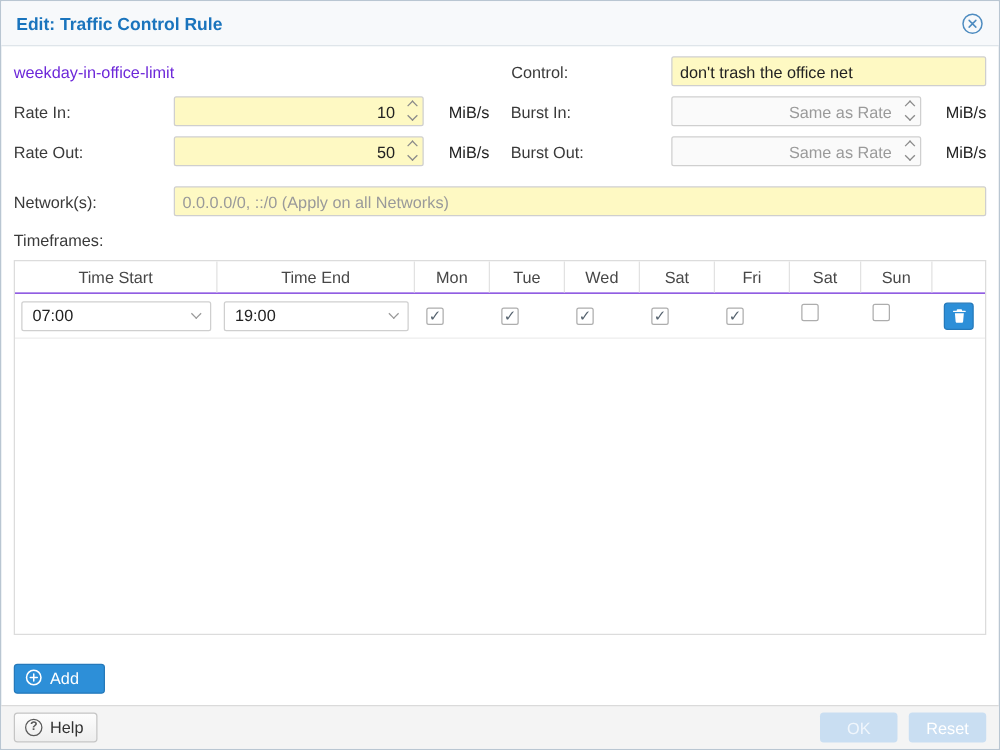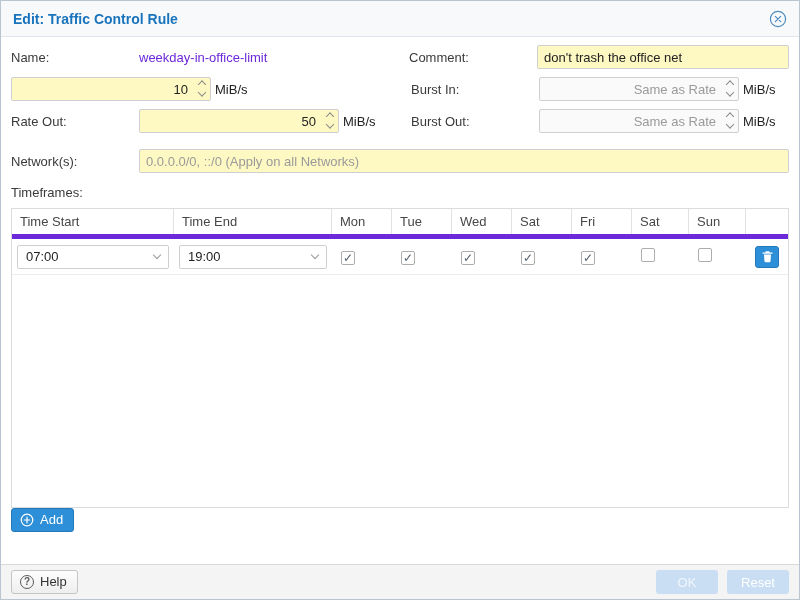--- a/index.html
+++ b/index.html
@@ -24,34 +24,34 @@
   .fvalue { font-size:13px; color:#6d28d9; }
   .field { position:relative; width:200px; }
   .field input {
     width:100%; height:24px; border:1px solid #cfcfcf; border-radius:2px;
     padding:0 6px; font-size:13px; font-family:"Liberation Sans", sans-serif; color:#222; background:#fef9c3;
   }
   .field input::placeholder { color:#9a9a9a; }
   .field.num input { text-align:right; padding-right:22px; }
   .field.disabled input { background:#fafafa; }
   .field.wide { width:252px; }
-  .unit { font-size:13px; color:#222; margin-left:4px; }
+  .unit { font-size:13px; color:#222; margin-left:20px; }
   .spin {
     position:absolute; right:6px; top:50%; transform:translateY(-50%);
     display:flex; flex-direction:column; align-items:center; cursor:pointer;
   }
   .chev { width:6px; height:6px; border-right:1.4px solid #8a8a8a; border-bottom:1.4px solid #8a8a8a; }
   .chev-up   { transform:rotate(-135deg); margin-bottom:2px; margin-top:2px; }
   .chev-down { transform:rotate(45deg);   margin-bottom:3px; }
   .networks-row { display:flex; align-items:center; margin-top:16px; margin-bottom:12px; }
   .networks-row .field { flex:1; width:auto; }
   .section-label { font-size:13px; color:#3a3a3a; margin:12px 0 8px 0; }
   
   .tbl { border:1px solid #dcdcdc; height:300px; overflow:hidden; background:#fff; }
-  .tbl-header { display:flex; border-bottom:5px solid #6d28d9; }
+  .tbl-header { display:flex; border-bottom:1px solid #6d28d9;text-align:center; }
   .th {
     font-size:13px; color:#474747; padding:5px 8px; border-right:1px solid #e2e2e2;
     white-space:nowrap; overflow:hidden;
   }
   .c-start { width:162px; } .c-end { width:158px; }
   .c-day { width:60px; } .c-sat, .c-sun { width:57px; }
   .c-act { flex:1; border-right:none; }
   .tbl-row { display:flex; align-items:center; height:36px; border-bottom:1px solid #ededed; }
   .td { padding:0 5px; }
   .td.daycell { padding-left:9px; }
@@ -65,23 +65,23 @@
     width:14px; height:14px; border:1px solid #adadad; border-radius:2px; background:#fff;
     display:inline-flex; align-items:center; justify-content:center; cursor:pointer;
   }
   .checkbox.checked::after { content:"✓"; font-size:12px; color:#55626e; line-height:1; }
   .trash-btn {
     width:24px; height:22px; background:#2d8fd8; border:1px solid #2579ba; border-radius:3px;
     display:flex; align-items:center; justify-content:center; cursor:pointer; margin-left:auto; margin-right:4px;
   }
   
   .add-btn {
-    margin-top:0; display:inline-flex; align-items:flex-end; gap:6px;
+    margin-top:23px; display:inline-flex; align-items:flex-start; gap:6px;
     background:#2d8fd8; border:1px solid #2579ba; border-radius:3px; color:#fff;
-    font-size:13px; padding:3px 10px 4px 8px; cursor:pointer; font-family:"Liberation Sans", sans-serif;
+    font-size:13px; padding:3px 20px 4px 8px; cursor:pointer; font-family:"Liberation Sans", sans-serif;
   }
   
   .footer {
     flex:0 0 35px; background:#f4f4f4; border-top:1px solid #dadada;
     display:flex; align-items:center; padding:0 10px;
   }
   .help-btn {
     display:inline-flex; align-items:center; gap:6px; font-size:13px; color:#333;
     background:linear-gradient(#fdfdfd,#eeeeee); border:1px solid #c5c5c5; border-radius:3px;
     padding:3px 10px 4px 8px; cursor:pointer; font-family:"Liberation Sans", sans-serif;
@@ -112,34 +112,34 @@
         <path d="M6.3 6.3 L11.7 11.7 M11.7 6.3 L6.3 11.7" stroke="#4e8cc0" stroke-width="1.2" stroke-linecap="round"></path>
       </svg>
     </span>
   </div>
 
   <div class="body">
 
     
     <div class="frow">
       <div class="fgroup-left">
-        <span class="flabel">Name:</span>
         <span class="fvalue">weekday-in-office-limit</span>
       </div>
       <div class="fgroup-right">
-        <span class="flabel">Comment:</span>
+        <span class="flabel">Control:</span>
         <span class="field wide">
           <input type="text" value="don't trash the office net" style="">
         </span>
       </div>
     </div>
 
     
     <div class="frow">
       <div class="fgroup-left">
+        <span class="flabel">Rate In:</span>
         <span class="field num">
           <input type="text" value="10" style="">
           <span class="spin">
               <span class="chev chev-up"></span>
               <span class="chev chev-down"></span>
             </span>
         </span>
         <span class="unit">MiB/s</span>
       </div>
       <div class="fgroup-right">

